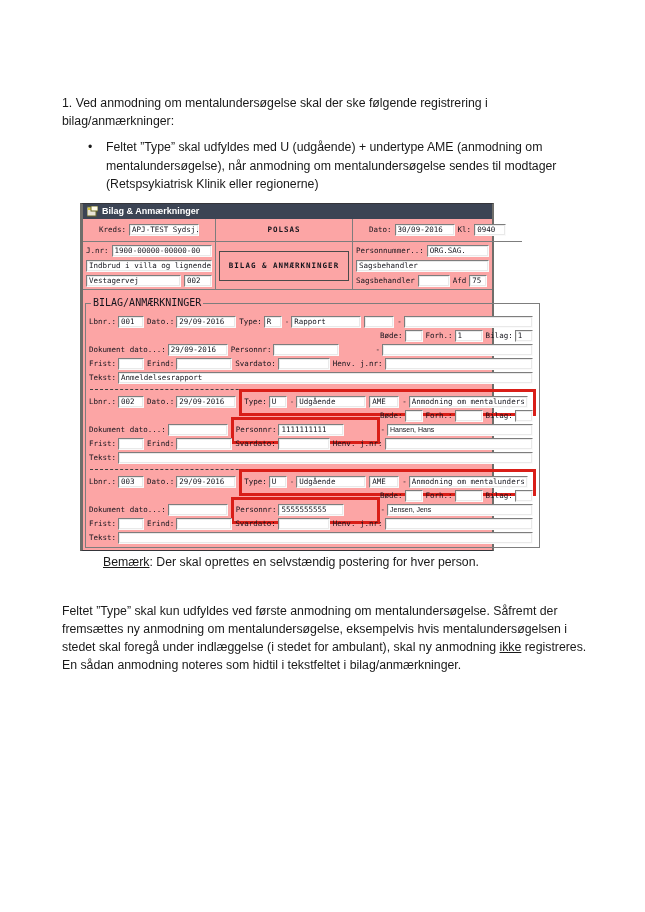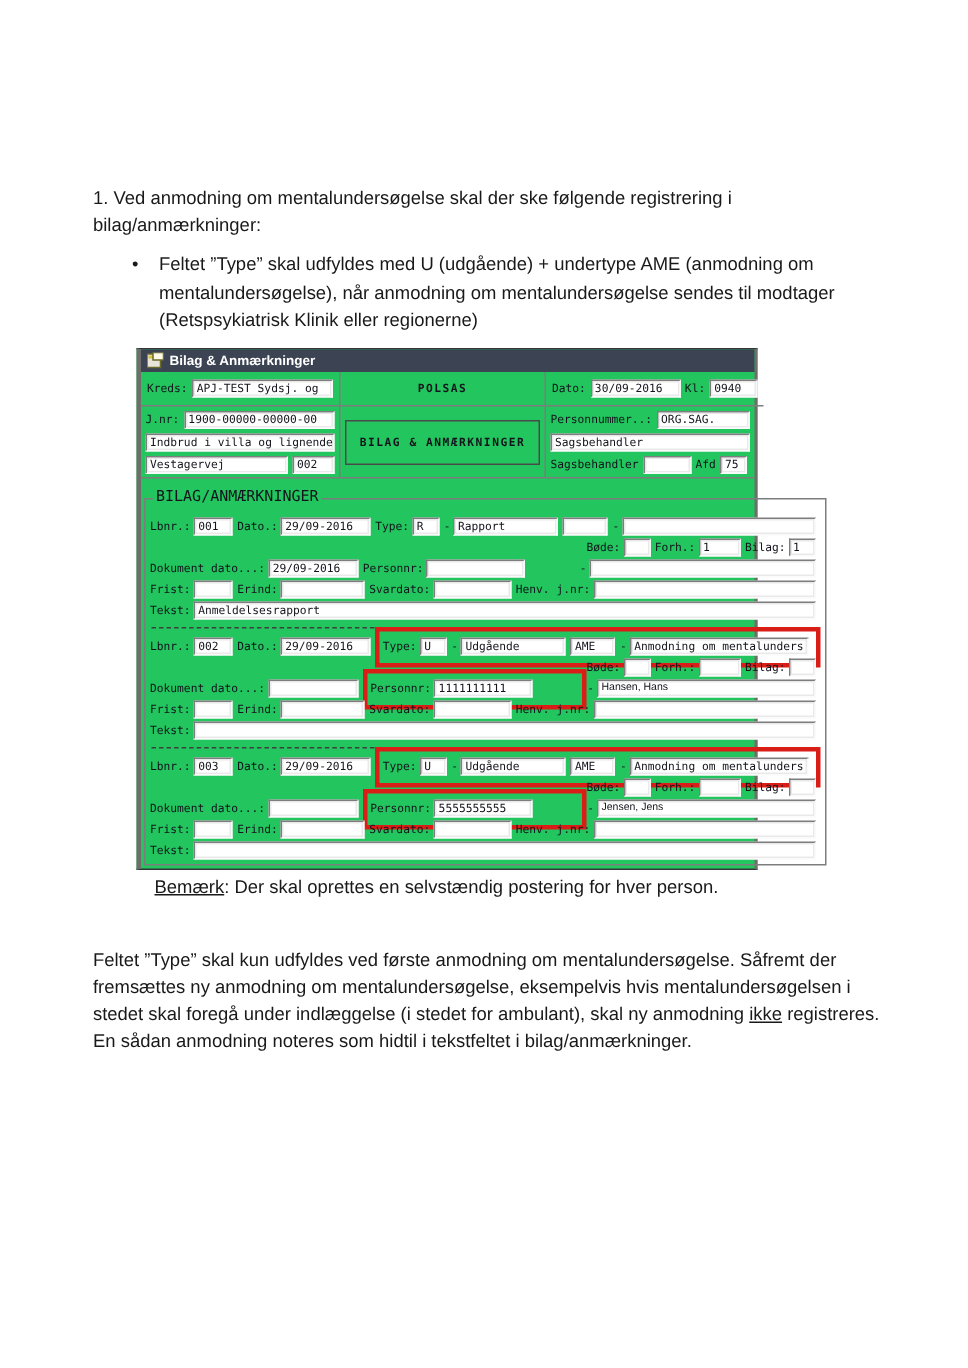--- a/index.html
+++ b/index.html
@@ -5,21 +5,21 @@
   html,body{margin:0;padding:0;background:#ffffff;}
   .page{
     position:relative;
     width:645px;height:912px;
     background:#ffffff;
     font-family:"Liberation Sans",sans-serif;
     color:#191919;
     overflow:hidden;
   }
   .content{
-    position:absolute;left:62px;top:123px;width:532px;
+    position:absolute;left:62px;top:94px;width:532px;
     font-size:12.3px;line-height:18.2px;
   }
   p{margin:0;}
   .para1{margin-bottom:8px;}
   ul.bullets{list-style:none;margin:0 0 4px 0;padding:0;}
   ul.bullets li{
     position:relative;
     padding-left:44px;
     margin-bottom:10px;
   }
@@ -28,43 +28,43 @@
     position:absolute;left:26px;top:0;
     font-size:12.3px;
   }
   .u{text-decoration:underline;}
   .bemaerk{margin:2px 0 0 41px;}
   .para2{margin-top:30px;}
   .para3{margin-top:30px;}
 
   
   .window{
-    margin-left:29px;
+    margin-left:18px;
     width:414px;
-    background:#22c55e;
+    background:#fca5a5;
     border:1px solid #35353a;
     border-left:3px solid #6f6e6a;
     border-right:2px solid #6f6e6a;
     box-sizing:border-box;
     font-family:"DejaVu Sans Mono",monospace;
     font-size:7.5px;
     color:#14141c;
   }
   .titlebar{
     height:15px;background:#3c4454;color:#ffffff;
     display:flex;align-items:center;gap:4px;
     font-family:"Liberation Sans",sans-serif;
     font-size:9px;font-weight:bold;
     padding:0 4px;
   }
   .titlebar svg{display:block;}
   .hdr{
     display:grid;grid-template-columns:132px 137px 1fr;
   }
-  .hdr .cell{padding:2px 4px;display:flex;align-items:center;gap:3px;white-space:nowrap;}
+  .hdr .cell{padding:2px 16px;display:flex;align-items:center;gap:3px;white-space:nowrap;}
   .vline-l{border-left:1px solid #7d7d7d;}
   .hline-b{border-bottom:1px solid #7d7d7d;}
   .appname{justify-content:center;font-weight:bold;letter-spacing:1px;}
   .lbl{white-space:nowrap;}
   .field{
     background:#ffffff;
     border:1px solid;
     border-color:#7d7d7d #fafafa #fafafa #7d7d7d;
     box-shadow:inset 0 0 0 1px #e9e9e9;
     height:10px;

